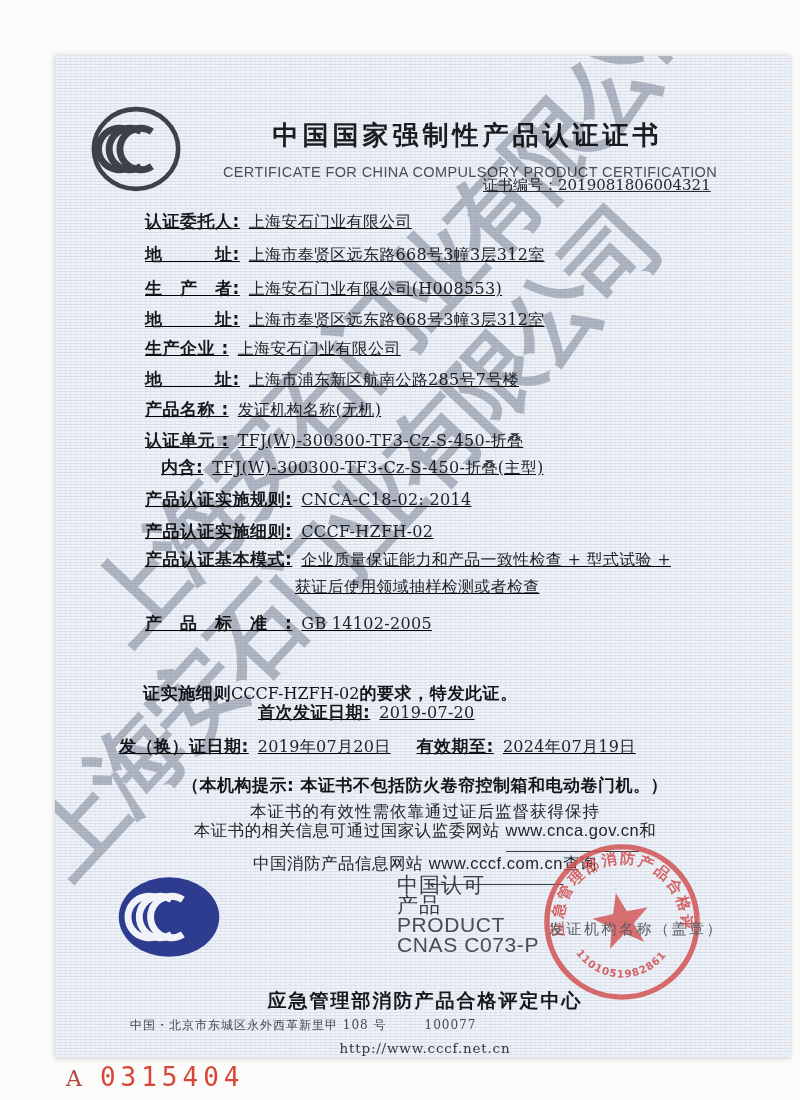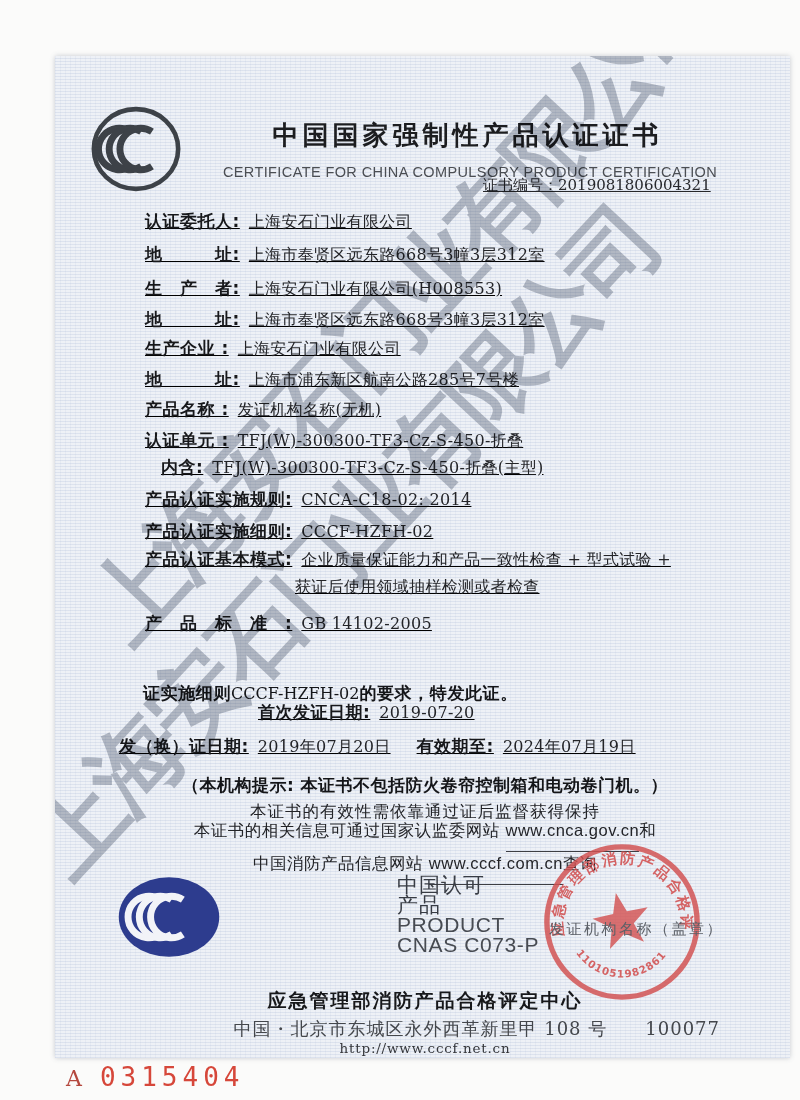--- a/index.html
+++ b/index.html
@@ -55,22 +55,22 @@
   .seal-wrap{position:absolute;left:483px;top:782px;z-index:5;opacity:.88;}
   .seal-caption{
     position:absolute;left:494px;top:864px;z-index:6;font-size:15px;color:#5c6067;
     letter-spacing:2.5px;white-space:nowrap;
   }
   .footer-org{
     position:absolute;left:75px;top:932px;width:590px;text-align:center;
     font-weight:700;font-size:19px;color:#17181b;letter-spacing:2px;
   }
   .footer-addr{
-    position:absolute;left:75px;top:961px;width:590px;text-align:right;
-    font-family:"DejaVu Serif",serif;font-size:18px;color:#44474c;letter-spacing:1px;
+    position:absolute;left:75px;top:961px;width:590px;text-align:left;
+    font-family:"DejaVu Serif",serif;font-size:12px;color:#44474c;letter-spacing:1px;
   }
   .footer-addr .pc{margin-left:38px;}
   .footer-url{
     position:absolute;left:75px;top:984px;width:590px;text-align:center;
     font-family:"DejaVu Serif",serif;font-size:13.5px;color:#33353a;letter-spacing:.8px;
   }
   .serial{position:absolute;left:66px;top:1062px;white-space:nowrap;}
   .serial .pfx{font-family:"DejaVu Serif",serif;font-size:22px;color:#b5483e;margin-right:18px;}
   .serial .num{font-family:"DejaVu Sans Mono",monospace;font-size:26px;color:#d6473a;letter-spacing:5px;}
 </style>

